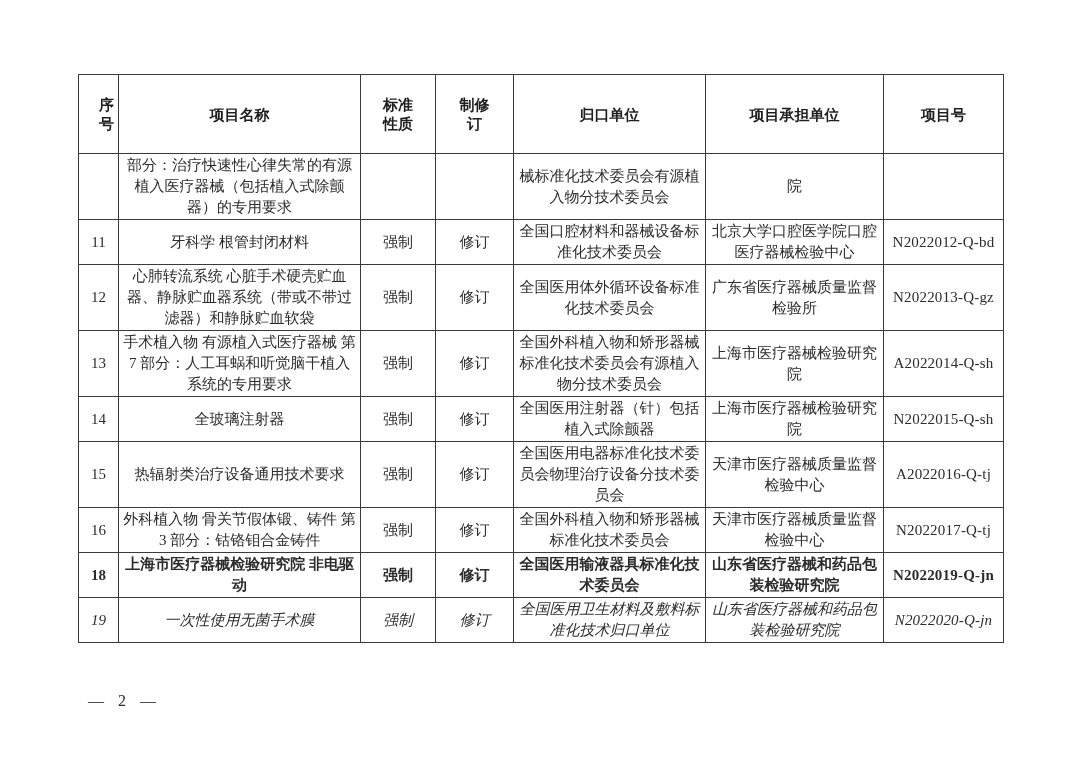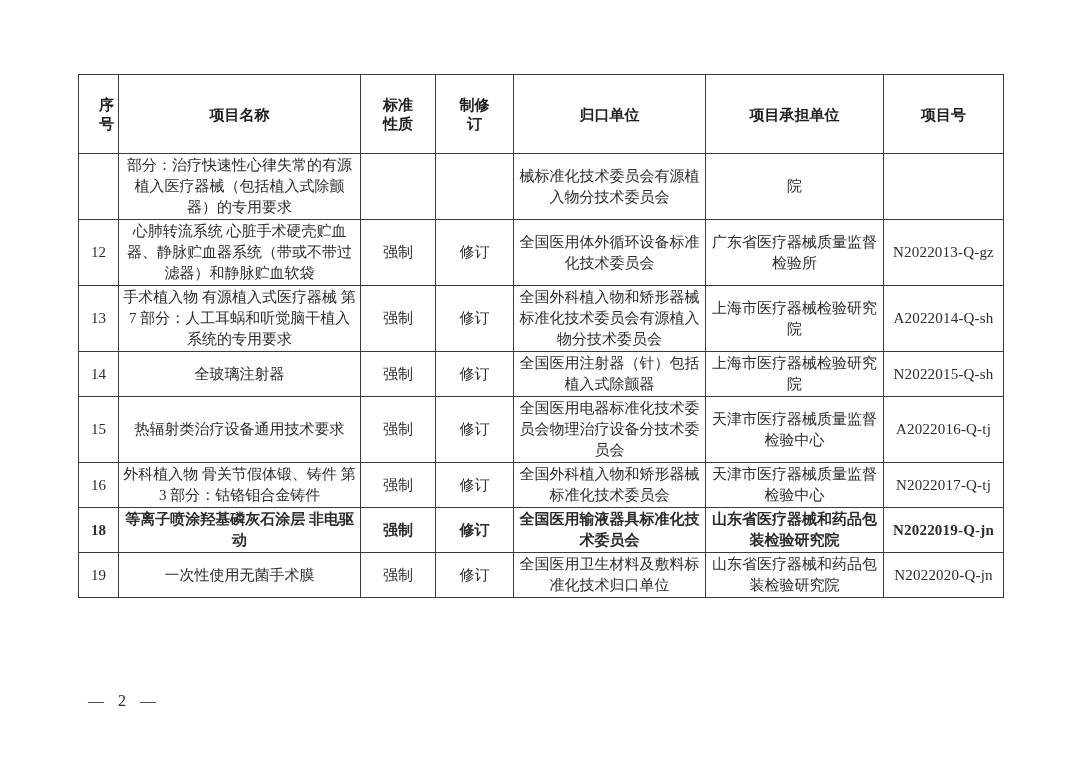--- a/index.html
+++ b/index.html
@@ -88,20 +88,29 @@
     <tbody id="table-body">
         <tr style="height: 64px; padding-left: 47px;">
     <td></td>
     <td>部分：治疗快速性心律失常的有源植入医疗器械（包括植入式除颤器）的专用要求</td>
     <td></td>
     <td></td>
     <td>械标准化技术委员会有源植入物分技术委员会</td>
     <td>院</td>
     <td class="pno-cell"></td>
   </tr>
+        <tr style="height: 44px;">
+    <td>11</td>
+    <td>牙科学 根管封闭材料</td>
+    <td>强制</td>
+    <td>修订</td>
+    <td>全国口腔材料和器械设备标准化技术委员会</td>
+    <td>北京大学口腔医学院口腔医疗器械检验中心</td>
+    <td class="pno-cell">N2022012-Q-bd</td>
+  </tr>
         <tr style="height: 66px;">
     <td>12</td>
     <td>心肺转流系统 心脏手术硬壳贮血器、静脉贮血器系统（带或不带过滤器）和静脉贮血软袋</td>
     <td>强制</td>
     <td>修订</td>
     <td>全国医用体外循环设备标准化技术委员会</td>
     <td>广东省医疗器械质量监督检验所</td>
     <td class="pno-cell">N2022013-Q-gz</td>
   </tr>
         <tr style="height: 66px;">
@@ -135,28 +144,28 @@
     <td>16</td>
     <td>外科植入物 骨关节假体锻、铸件 第 3 部分：钴铬钼合金铸件</td>
     <td>强制</td>
     <td>修订</td>
     <td>全国外科植入物和矫形器械标准化技术委员会</td>
     <td>天津市医疗器械质量监督检验中心</td>
     <td class="pno-cell">N2022017-Q-tj</td>
   </tr>
         <tr style="height: 45px; font-weight: bold;">
     <td>18</td>
-    <td>等离子喷涂羟基磷灰石涂层 非电驱动</td>
+    <td>上海市医疗器械检验研究院 非电驱动</td>
     <td>强制</td>
     <td>修订</td>
     <td>全国医用输液器具标准化技术委员会</td>
     <td>山东省医疗器械和药品包装检验研究院</td>
     <td class="pno-cell">N2022019-Q-jn</td>
   </tr>
-        <tr style="height: 43px;">
+        <tr style="height: 43px; font-style: italic;">
     <td>19</td>
     <td>一次性使用无菌手术膜</td>
     <td>强制</td>
     <td>修订</td>
     <td>全国医用卫生材料及敷料标准化技术归口单位</td>
     <td>山东省医疗器械和药品包装检验研究院</td>
     <td class="pno-cell">N2022020-Q-jn</td>
   </tr>
       </tbody>
   </table>

